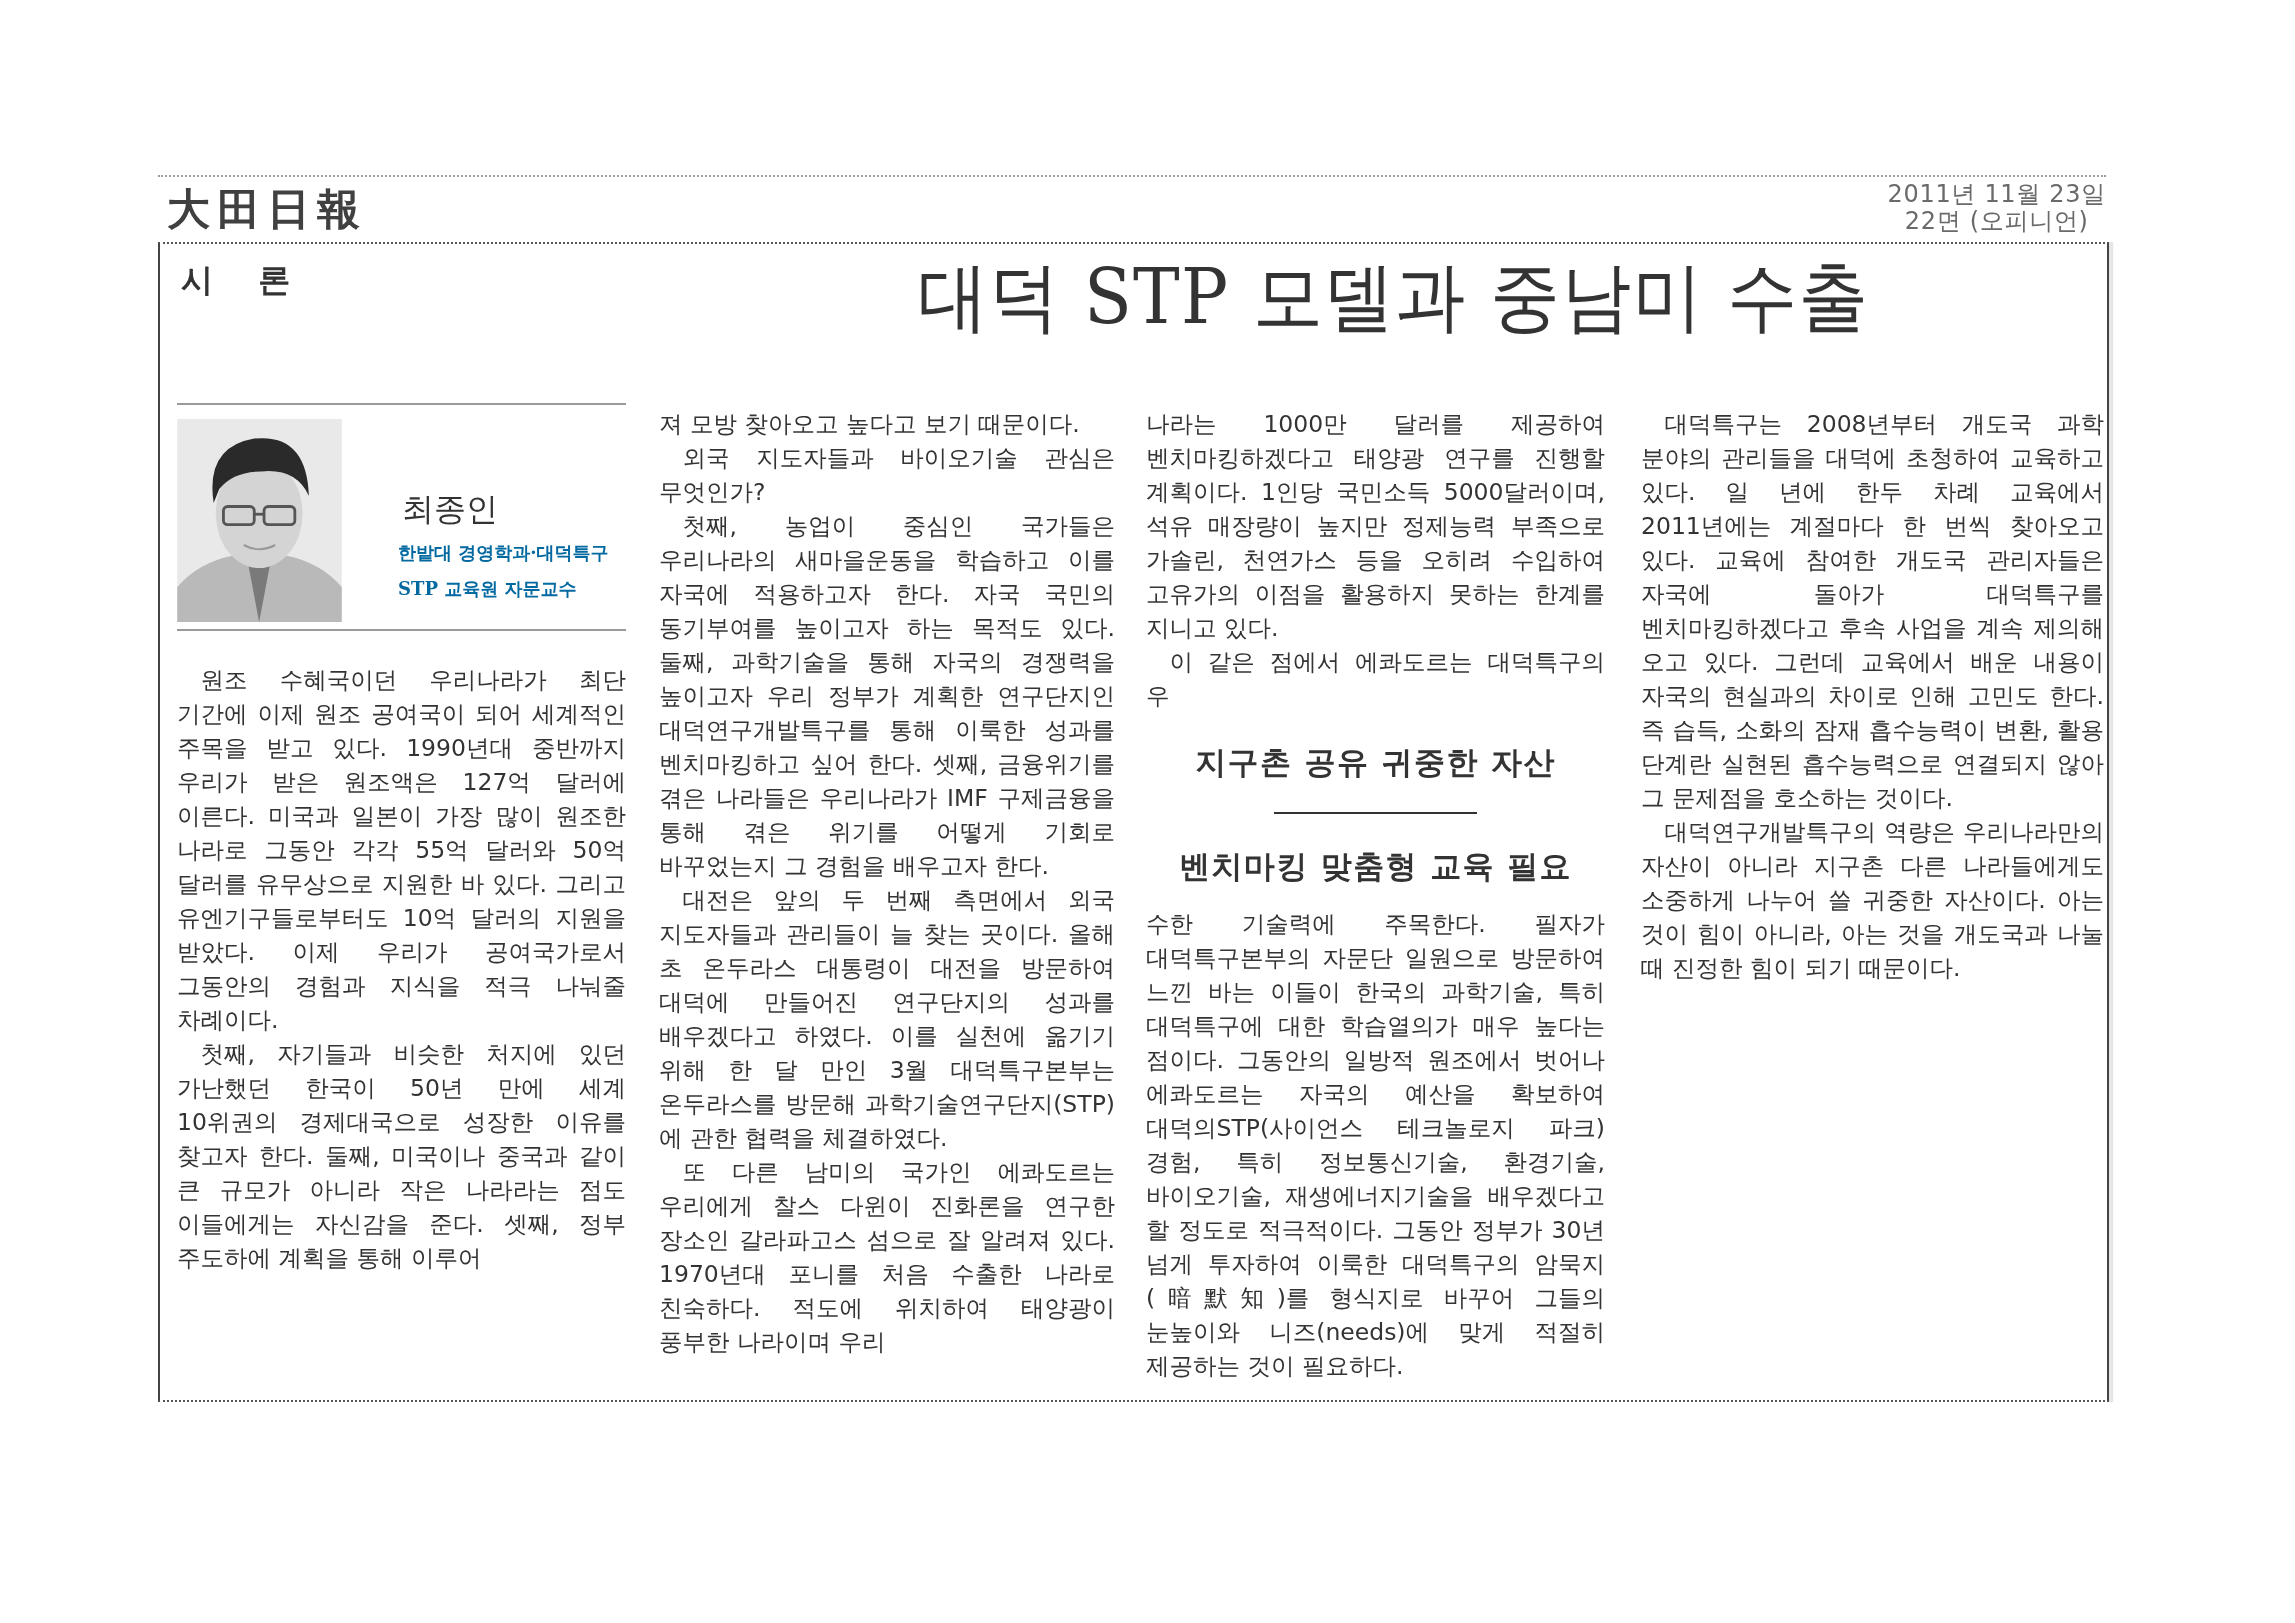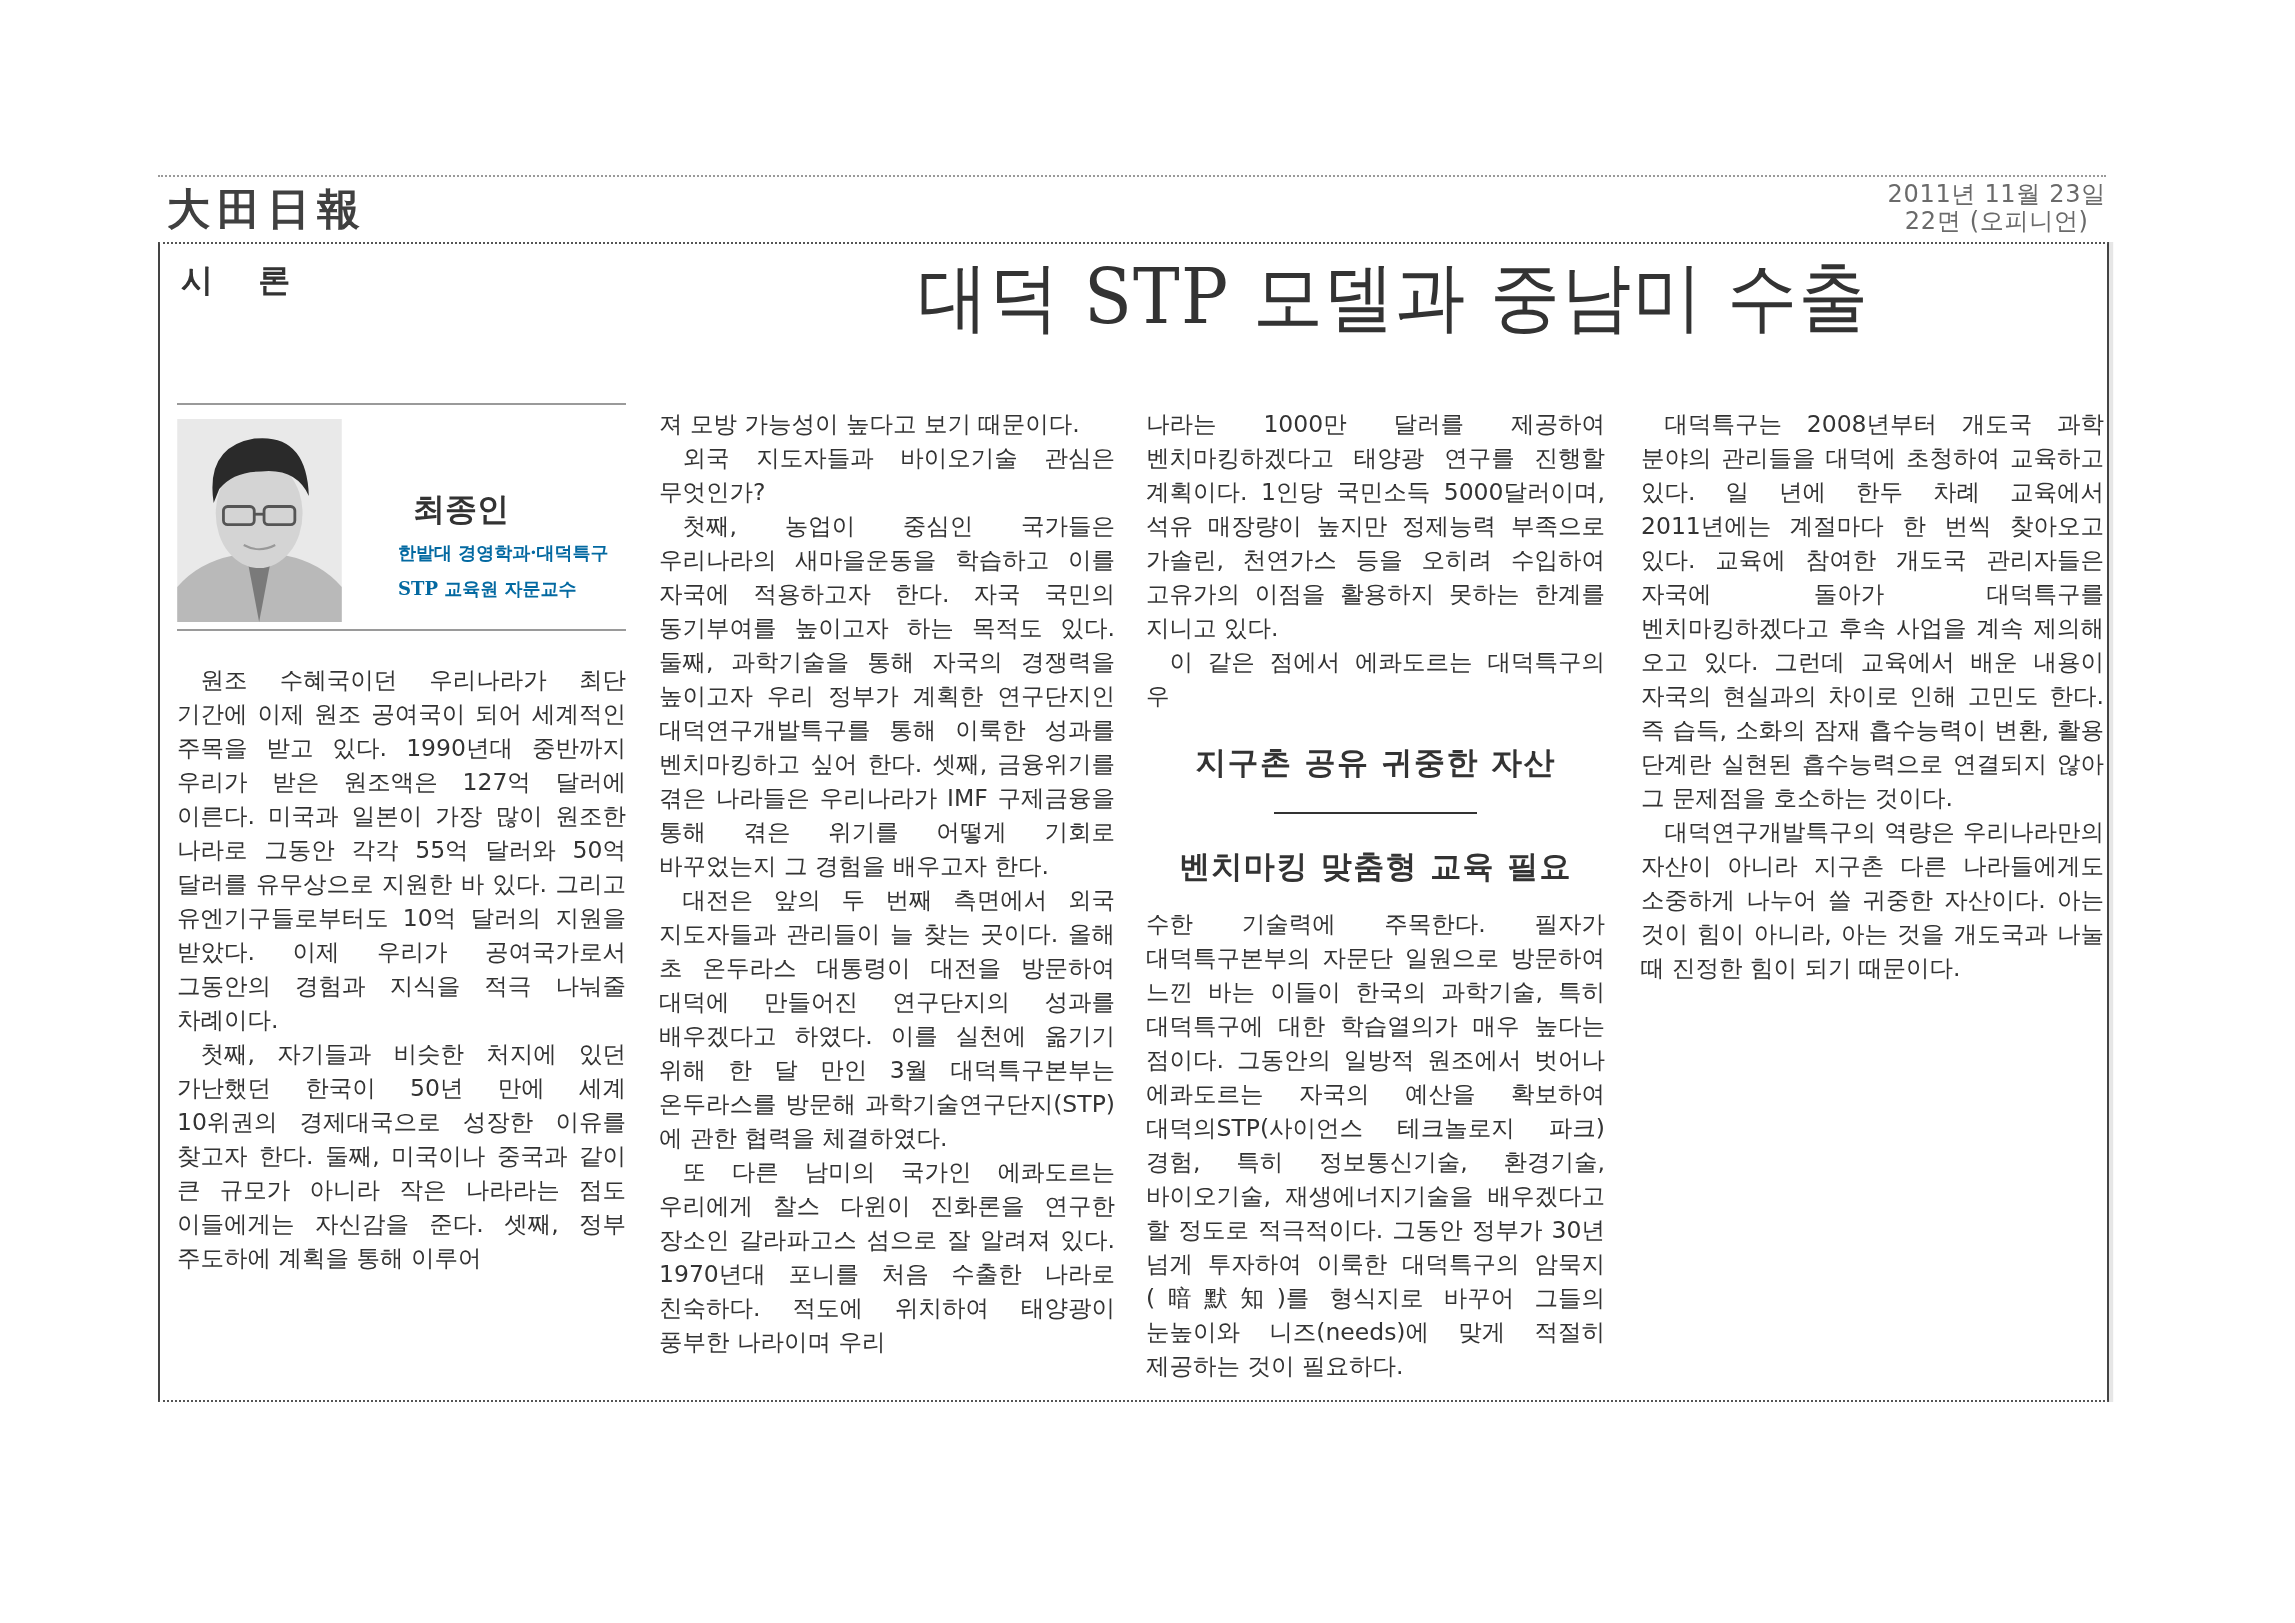--- a/index.html
+++ b/index.html
@@ -24,21 +24,21 @@
          text-align:justify; word-break:keep-all; }
   .col p { margin:0; text-indent:1em; }
   .col p.cont { text-indent:0; }
   #col1 { left:177px; width:449px; top:663px; }
   #col2 { left:659px; width:456px; }
   #col3 { left:1146px; width:459px; }
   #col4 { left:1641px; width:463px; }
   .author-box { position:absolute; left:177px; top:403px; width:449px; height:224px;
          border-top:2.1px solid #9a9a9a; border-bottom:2.1px solid #9a9a9a; }
   .photo { position:absolute; left:0; top:14px; width:165px; height:203px; overflow:hidden; }
-  .author-name { position:absolute; left:236px; top:83px; font-size:32px; font-weight:bold; color:#333; }
+  .author-name { position:absolute; left:225px; top:83px; font-size:32px; font-weight:normal; color:#333; }
   .author-aff { position:absolute; left:221px; top:130px; font-family:"DejaVu Serif", serif;
          font-size:18px; line-height:36px; font-weight:bold; color:#0369a1; white-space:nowrap; }
   .subhead-box { margin:28px 0 7px 0; text-align:center; }
   .subhead { font-weight:bold; font-size:31px; line-height:42px; color:#333; letter-spacing:1.4px; }
   .subhead-rule { width:203px; margin:29.4px auto 31px; border-top:2.8px solid #333; }
   .col3-tail { margin-top:19.6px; }
 </style>
 </head>
 <body>
 
@@ -74,21 +74,21 @@
     <div>STP 교육원 자문교수</div>
   </div>
 </div>
 
 <div class="col" id="col1">
   <p>원조 수혜국이던 우리나라가 최단 기간에 이제 원조 공여국이 되어 세계적인 주목을 받고 있다. 1990년대 중반까지 우리가 받은 원조액은 127억 달러에 이른다. 미국과 일본이 가장 많이 원조한 나라로 그동안 각각 55억 달러와 50억 달러를 유무상으로 지원한 바 있다. 그리고 유엔기구들로부터도 10억 달러의 지원을 받았다. 이제 우리가 공여국가로서 그동안의 경험과 지식을 적극 나눠줄 차례이다.</p>
   <p>첫째, 자기들과 비슷한 처지에 있던 가난했던 한국이 50년 만에 세계 10위권의 경제대국으로 성장한 이유를 찾고자 한다. 둘째, 미국이나 중국과 같이 큰 규모가 아니라 작은 나라라는 점도 이들에게는 자신감을 준다. 셋째, 정부 주도하에 계획을 통해 이루어</p>
 </div>
 
 <div class="col" id="col2">
-  <p class="cont">져 모방 가능성이 높다고 보기 때문이다.</p>
+  <p class="cont">져 모방 찾아오고 높다고 보기 때문이다.</p>
   <p>외국 지도자들과 바이오기술 관심은 무엇인가?</p>
   <p>첫째, 농업이 중심인 국가들은 우리나라의 새마을운동을 학습하고 이를 자국에 적용하고자 한다. 자국 국민의 동기부여를 높이고자 하는 목적도 있다. 둘째, 과학기술을 통해 자국의 경쟁력을 높이고자 우리 정부가 계획한 연구단지인 대덕연구개발특구를 통해 이룩한 성과를 벤치마킹하고 싶어 한다. 셋째, 금융위기를 겪은 나라들은 우리나라가 IMF 구제금융을 통해 겪은 위기를 어떻게 기회로 바꾸었는지 그 경험을 배우고자 한다.</p>
   <p>대전은 앞의 두 번째 측면에서 외국 지도자들과 관리들이 늘 찾는 곳이다. 올해 초 온두라스 대통령이 대전을 방문하여 대덕에 만들어진 연구단지의 성과를 배우겠다고 하였다. 이를 실천에 옮기기 위해 한 달 만인 3월 대덕특구본부는 온두라스를 방문해 과학기술연구단지(STP)에 관한 협력을 체결하였다.</p>
   <p>또 다른 남미의 국가인 에콰도르는 우리에게 찰스 다윈이 진화론을 연구한 장소인 갈라파고스 섬으로 잘 알려져 있다. 1970년대 포니를 처음 수출한 나라로 친숙하다. 적도에 위치하여 태양광이 풍부한 나라이며 우리</p>
 </div>
 
 <div class="col" id="col3">
   <p class="cont">나라는 1000만 달러를 제공하여 벤치마킹하겠다고 태양광 연구를 진행할 계획이다. 1인당 국민소득 5000달러이며, 석유 매장량이 높지만 정제능력 부족으로 가솔린, 천연가스 등을 오히려 수입하여 고유가의 이점을 활용하지 못하는 한계를 지니고 있다.</p>
   <p>이 같은 점에서 에콰도르는 대덕특구의 우</p>
   <div class="subhead-box">

